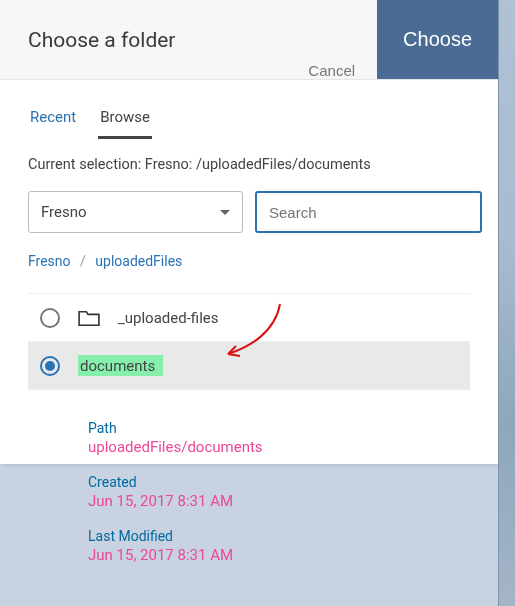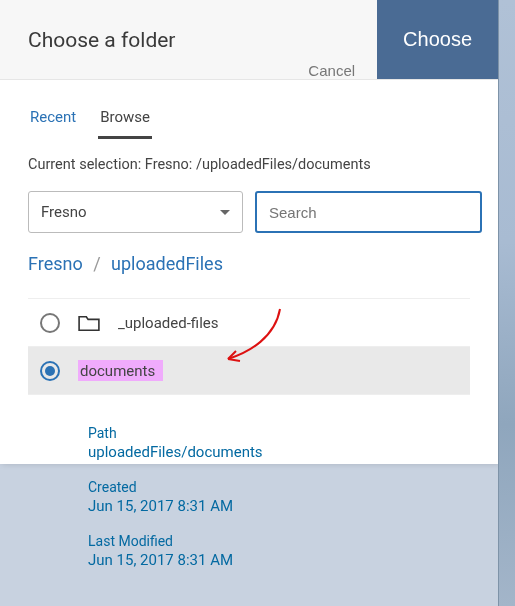--- a/index.html
+++ b/index.html
@@ -96,21 +96,21 @@
   }
   .search-input {
     flex: 1;
     height: 42px;
     border: 2px solid #2b72b5;
     border-radius: 3px;
     padding: 0 12px;
     font-size: 15px;
     outline: none;
   }
-  .breadcrumb { font-size: 18px; margin-bottom: 24px; }
+  .breadcrumb { font-size: 14px; margin-bottom: 24px; }
   .breadcrumb .crumb { color: #2b72b5; cursor: pointer; }
   .breadcrumb .sep { color: #999; margin: 0 6px; }
   .folder-list { border-top: 1px solid #eee; }
   .folder-row {
     display: flex;
     align-items: center;
     height: 48px;
     border-bottom: 1px solid #eee;
     padding: 0 12px;
     gap: 18px;
@@ -127,35 +127,35 @@
   .radio.checked { border-color: #2b72b5; }
   .radio.checked::after {
     content: "";
     width: 10px; height: 10px;
     background: #2b72b5;
     border-radius: 50%;
   }
   .folder-icon-svg { width: 22px; height: 18px; fill: none; stroke: #333; stroke-width: 1.8; }
   .row-label { font-size: 15px; color: #444; }
   .highlight {
-    background: #f0abfc;
+    background: #86efac;
     padding: 1px 8px 1px 2px;
   }
   .annot-arrow {
     position: absolute;
     top: -40px;
     right: 180px;
     width: 70px;
     height: 60px;
     pointer-events: none;
   }
   .details { padding: 30px 0 0 60px; }
   .detail-group { margin-bottom: 18px; }
   .detail-label { color: #0369a1; font-size: 14px; margin-bottom: 2px; }
-  .detail-value { color: #0369a1; font-size: 15px; }
+  .detail-value { color: #ec4899; font-size: 15px; }
   .right-edge {
     position: absolute;
     top: 0; right: 0;
     width: 17px; height: 606px;
     background: linear-gradient(#b0c1d6 0%, #a8bbd2 40%, #8fa6bd 70%, #a3b5c9 100%);
     border-left: 1px solid #7e93a8;
   }
 </style>
 </head>
 <body>

